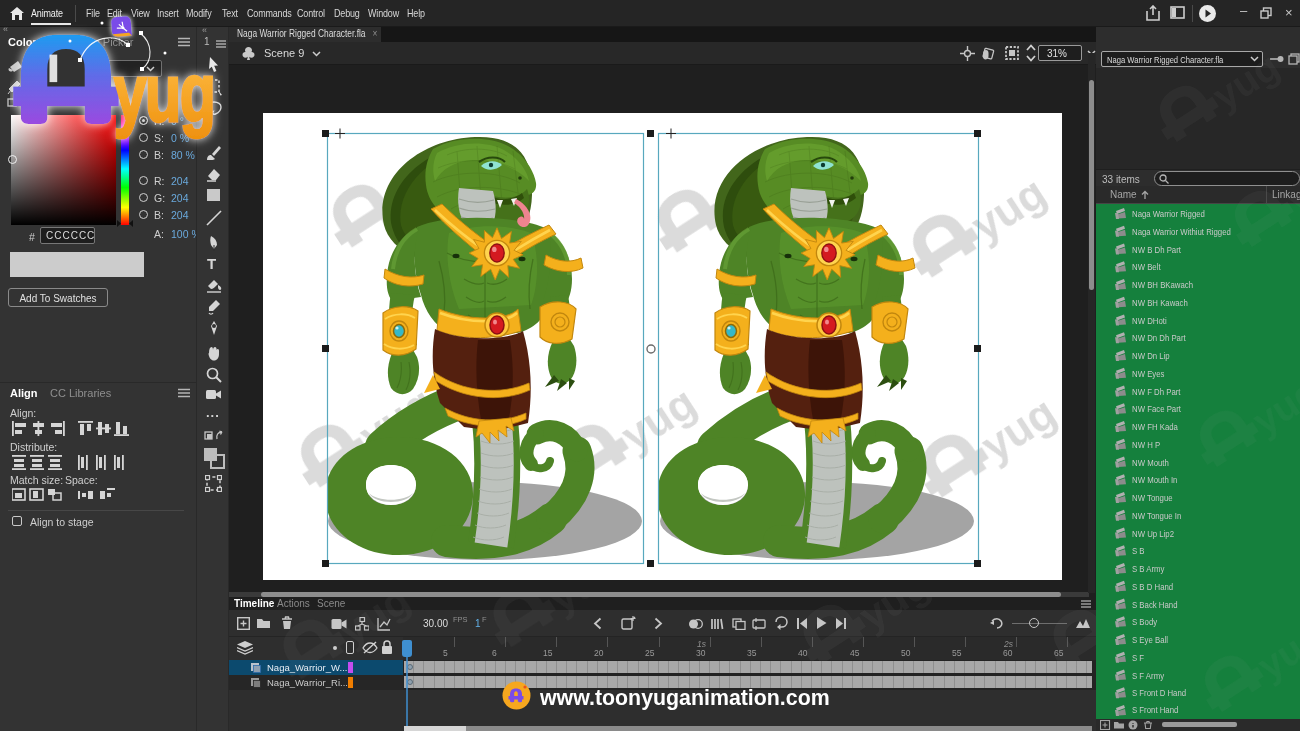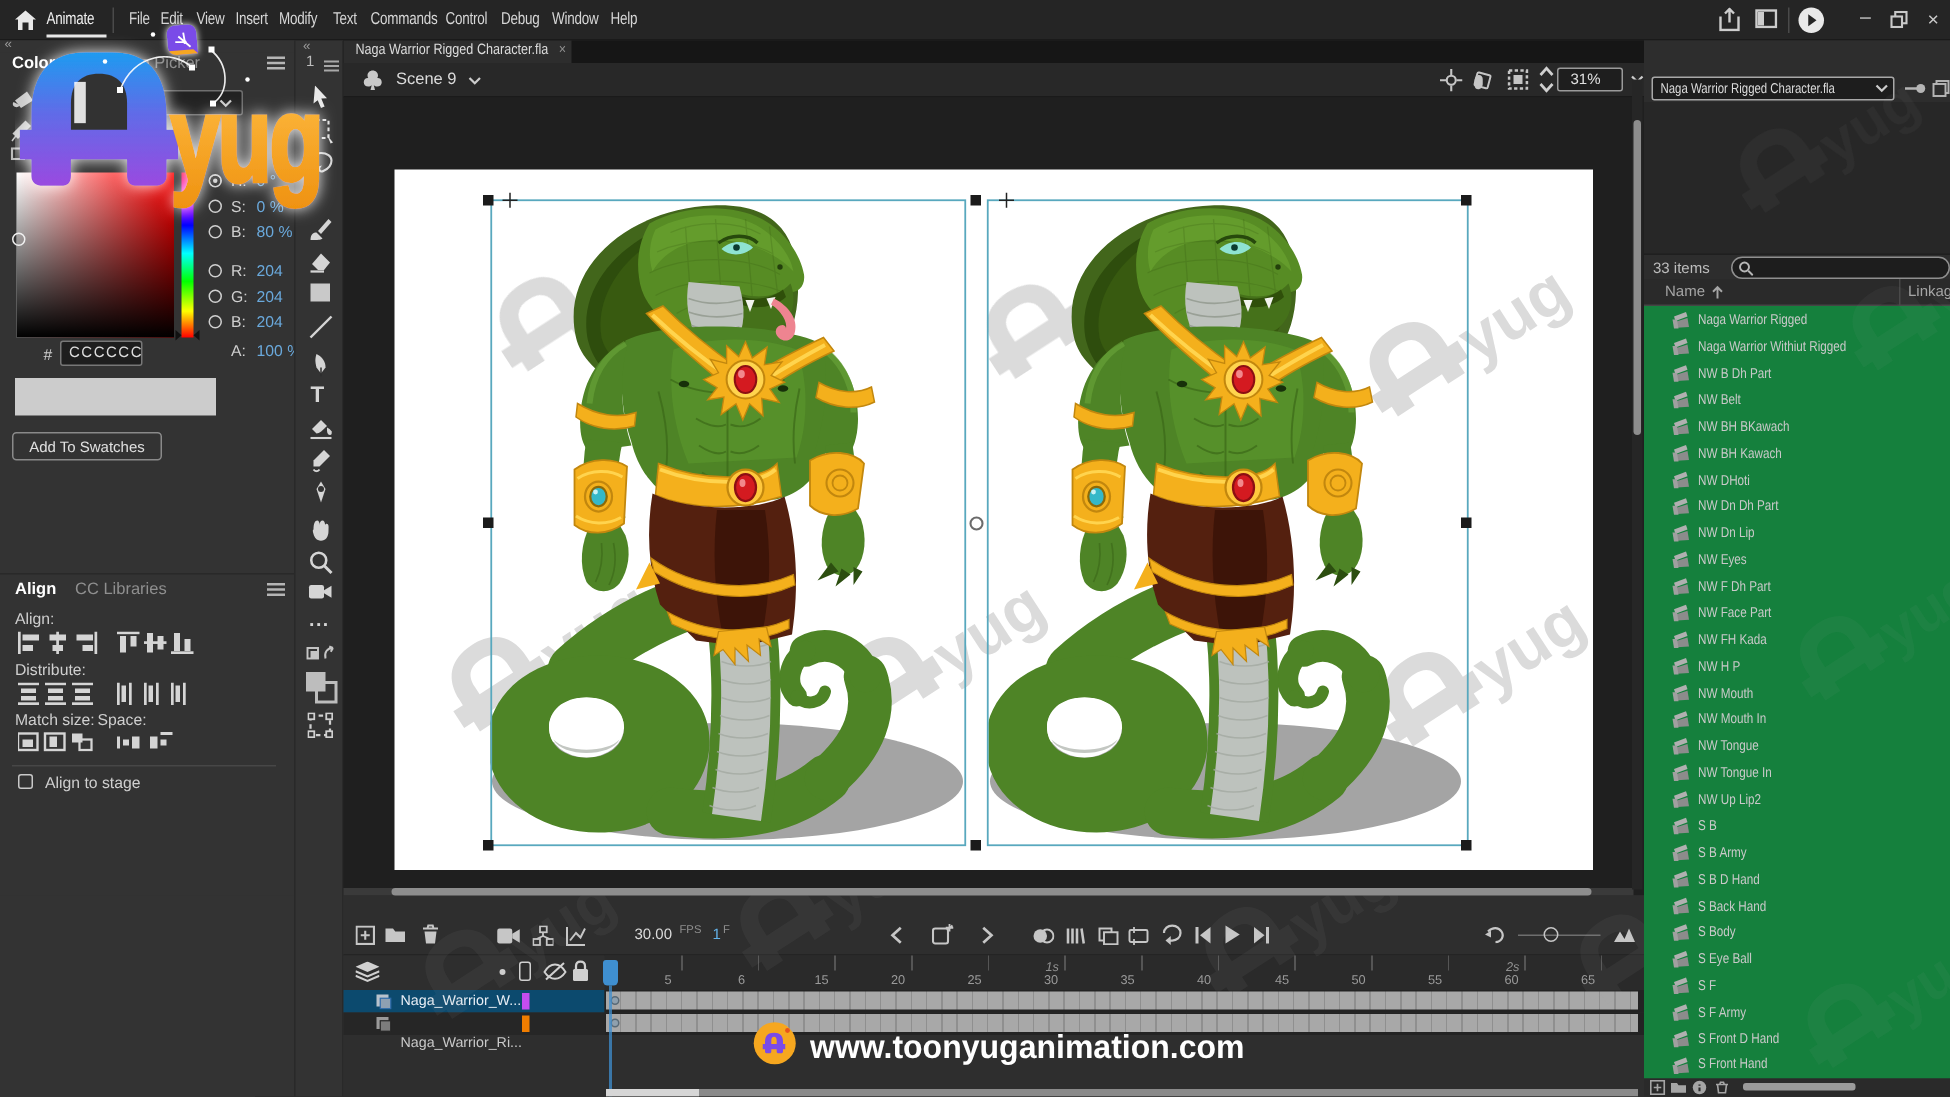--- a/index.html
+++ b/index.html
@@ -518,20 +518,28 @@
       </div>
     </div>
     <div class="abs" id="canvhscroll">
         <div class="abs" style="left:32px;top:0;width:800px;height:5px;background:#8d8d8d;border-radius:3px"></div>
       </div>
     <div class="abs" id="canvvscroll">
         <div class="abs" style="left:1px;top:27px;width:5px;height:210px;background:#8d8d8d;border-radius:3px"></div>
       </div>
   </div>
   <div class="abs" id="timeline">
+    <div class="abs" id="tltabs">
+      <span class="abs" style="left:5px;top:1px;color:#fff;font-weight:bold;font-size:10px">Timeline</span>
+      <span class="abs" style="left:48px;top:1px;color:#8a8a8a;font-size:10px">Actions</span>
+      <span class="abs" style="left:88px;top:1px;color:#8a8a8a;font-size:10px">Scene</span>
+      <svg class="abs" style="left:852px;top:3px" width="10" height="8" viewBox="0 0 10 8">
+          <path d="M0 1 H10 M0 4 H10 M0 7 H10" stroke="#9a9a9a" stroke-width="1.3"></path>
+        </svg>
+    </div>
     <div class="abs" id="tltools">
       <svg class="abs" style="left:8px;top:7px" width="13" height="13" viewBox="0 0 13 13">
           <rect x="0.7" y="0.7" width="11.6" height="11.6" fill="none" stroke="#c6c6c6" stroke-width="1.4"></rect>
           <path d="M6.5 3.5 V9.5 M3.5 6.5 H9.5" stroke="#c6c6c6" stroke-width="1.4"></path>
         </svg>
       <svg class="abs" style="left:27px;top:7px" width="15" height="12" viewBox="0 0 15 12">
           <path d="M1 2 L6 2 L7.5 4 L14 4 L14 11 L1 11 Z" fill="#c6c6c6"></path>
         </svg>
       <svg class="abs" style="left:52px;top:6px" width="12" height="14" viewBox="0 0 12 14">
           <path d="M1 3 H11 M4 3 L4.5 1 L7.5 1 L8 3" stroke="#c6c6c6" stroke-width="1.3" fill="none"></path>
@@ -649,21 +657,21 @@
           <rect x="3.5" y="3.5" width="7" height="7" fill="#8ea0b2" stroke="#2e6cab" stroke-width="0.8"></rect>
         </svg>
       <span class="abs" style="left:38px;top:2px">Naga_Warrior_W...</span>
       <div class="abs" style="left:119px;top:2px;width:5px;height:11px;background:#c44df0"></div>
     </div>
     <div class="lrow" style="top:78px;background:#262626;color:#c9c9c9">
       <svg class="abs" style="left:21px;top:2px" width="12" height="11" viewBox="0 0 12 11">
           <rect x="1" y="1" width="8" height="8" fill="#9a9a9a"></rect>
           <rect x="3.5" y="3.5" width="7" height="7" fill="#7c7c7c" stroke="#262626" stroke-width="0.8"></rect>
         </svg>
-      <span class="abs" style="left:38px;top:15px">Naga_Warrior_Ri...</span>
+      <span class="abs" style="left:38px;top:2px">Naga_Warrior_Ri...</span>
       <div class="abs" style="left:119px;top:2px;width:5px;height:11px;background:#f07d00"></div>
     </div>
     <div class="frow" style="top:63px">
       <div class="abs" style="left:1px;top:1px;width:688px;height:12px;background:repeating-linear-gradient(to right,#a8a8a8 0px,#a8a8a8 9.2px,#8f8f8f 9.2px,#8f8f8f 10.2px)"></div>
       <div class="abs" style="left:3.5px;top:4px;width:6px;height:6px;border:1.3px solid #5a6a76;border-radius:50%;background:#8fa0ae"></div>
     </div>
     <div class="frow" style="top:78px">
       <div class="abs" style="left:1px;top:1px;width:688px;height:12px;background:repeating-linear-gradient(to right,#a8a8a8 0px,#a8a8a8 9.2px,#8f8f8f 9.2px,#8f8f8f 10.2px)"></div>
       <div class="abs" style="left:3.5px;top:4px;width:6px;height:6px;border:1.3px solid #5a6a76;border-radius:50%;background:#8fa0ae"></div>
     </div>

